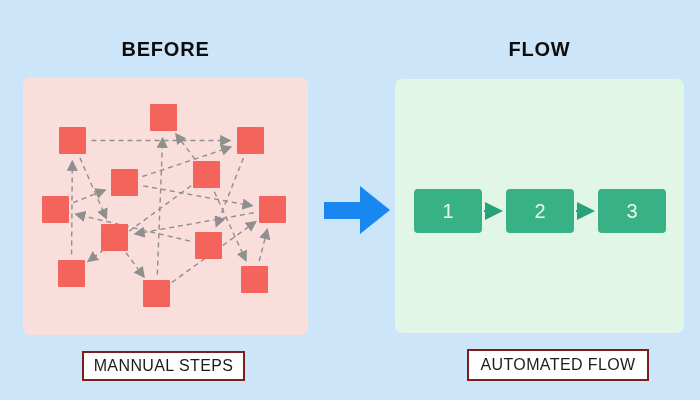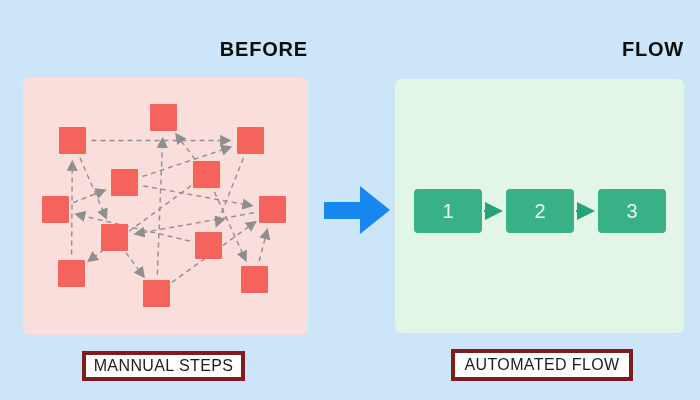--- a/index.html
+++ b/index.html
@@ -6,21 +6,21 @@
   body {
     width: 700px; height: 400px;
     position: relative;
     overflow: hidden;
     font-family: "Liberation Sans", sans-serif;
     background: #cde5f8;
   }
   .panel-title {
     position: absolute;
     top: 38px;
-    text-align: right;
+    text-align: center;
     font-size: 20px;
     font-weight: 800;
     letter-spacing: 0.8px;
     color: #0d0d0d;
   }
   #before-title { left: 23px; width: 285px; }
   #after-title  { left: 395px; width: 289px; }
 
   .panel {
     position: absolute;
@@ -54,31 +54,31 @@
     font-size: 20px;
     color: #e8f6ef;
   }
   #transition-arrow {
     position: absolute;
     left: 320px; top: 184px;
   }
   .caption-box {
     position: absolute;
     background: #ffffff;
-    border: 4px solid #7f1d1d;
+    border: 2px solid #7f1d1d;
     display: flex;
     align-items: center;
     justify-content: center;
     font-size: 16px;
     letter-spacing: 0.4px;
     color: #1c1c1c;
     box-sizing: border-box;
   }
   #before-caption { left: 82px;  top: 351px; width: 163px; height: 30px; }
-  #after-caption  { left: 451px; top: 349px; width: 182px; height: 32px; }
+  #after-caption  { left: 467px; top: 349px; width: 182px; height: 32px; }
 </style>
 </head>
 <body style="background: rgb(205, 229, 248);">
 
 <div class="panel-title" id="before-title">BEFORE</div>
 <div class="panel-title" id="after-title">FLOW</div>
 
 <div class="panel" id="before-panel" style="background: rgb(249, 222, 220);">
   <svg id="before-connections" width="285" height="258" viewBox="0 0 285 258">
     <defs>

